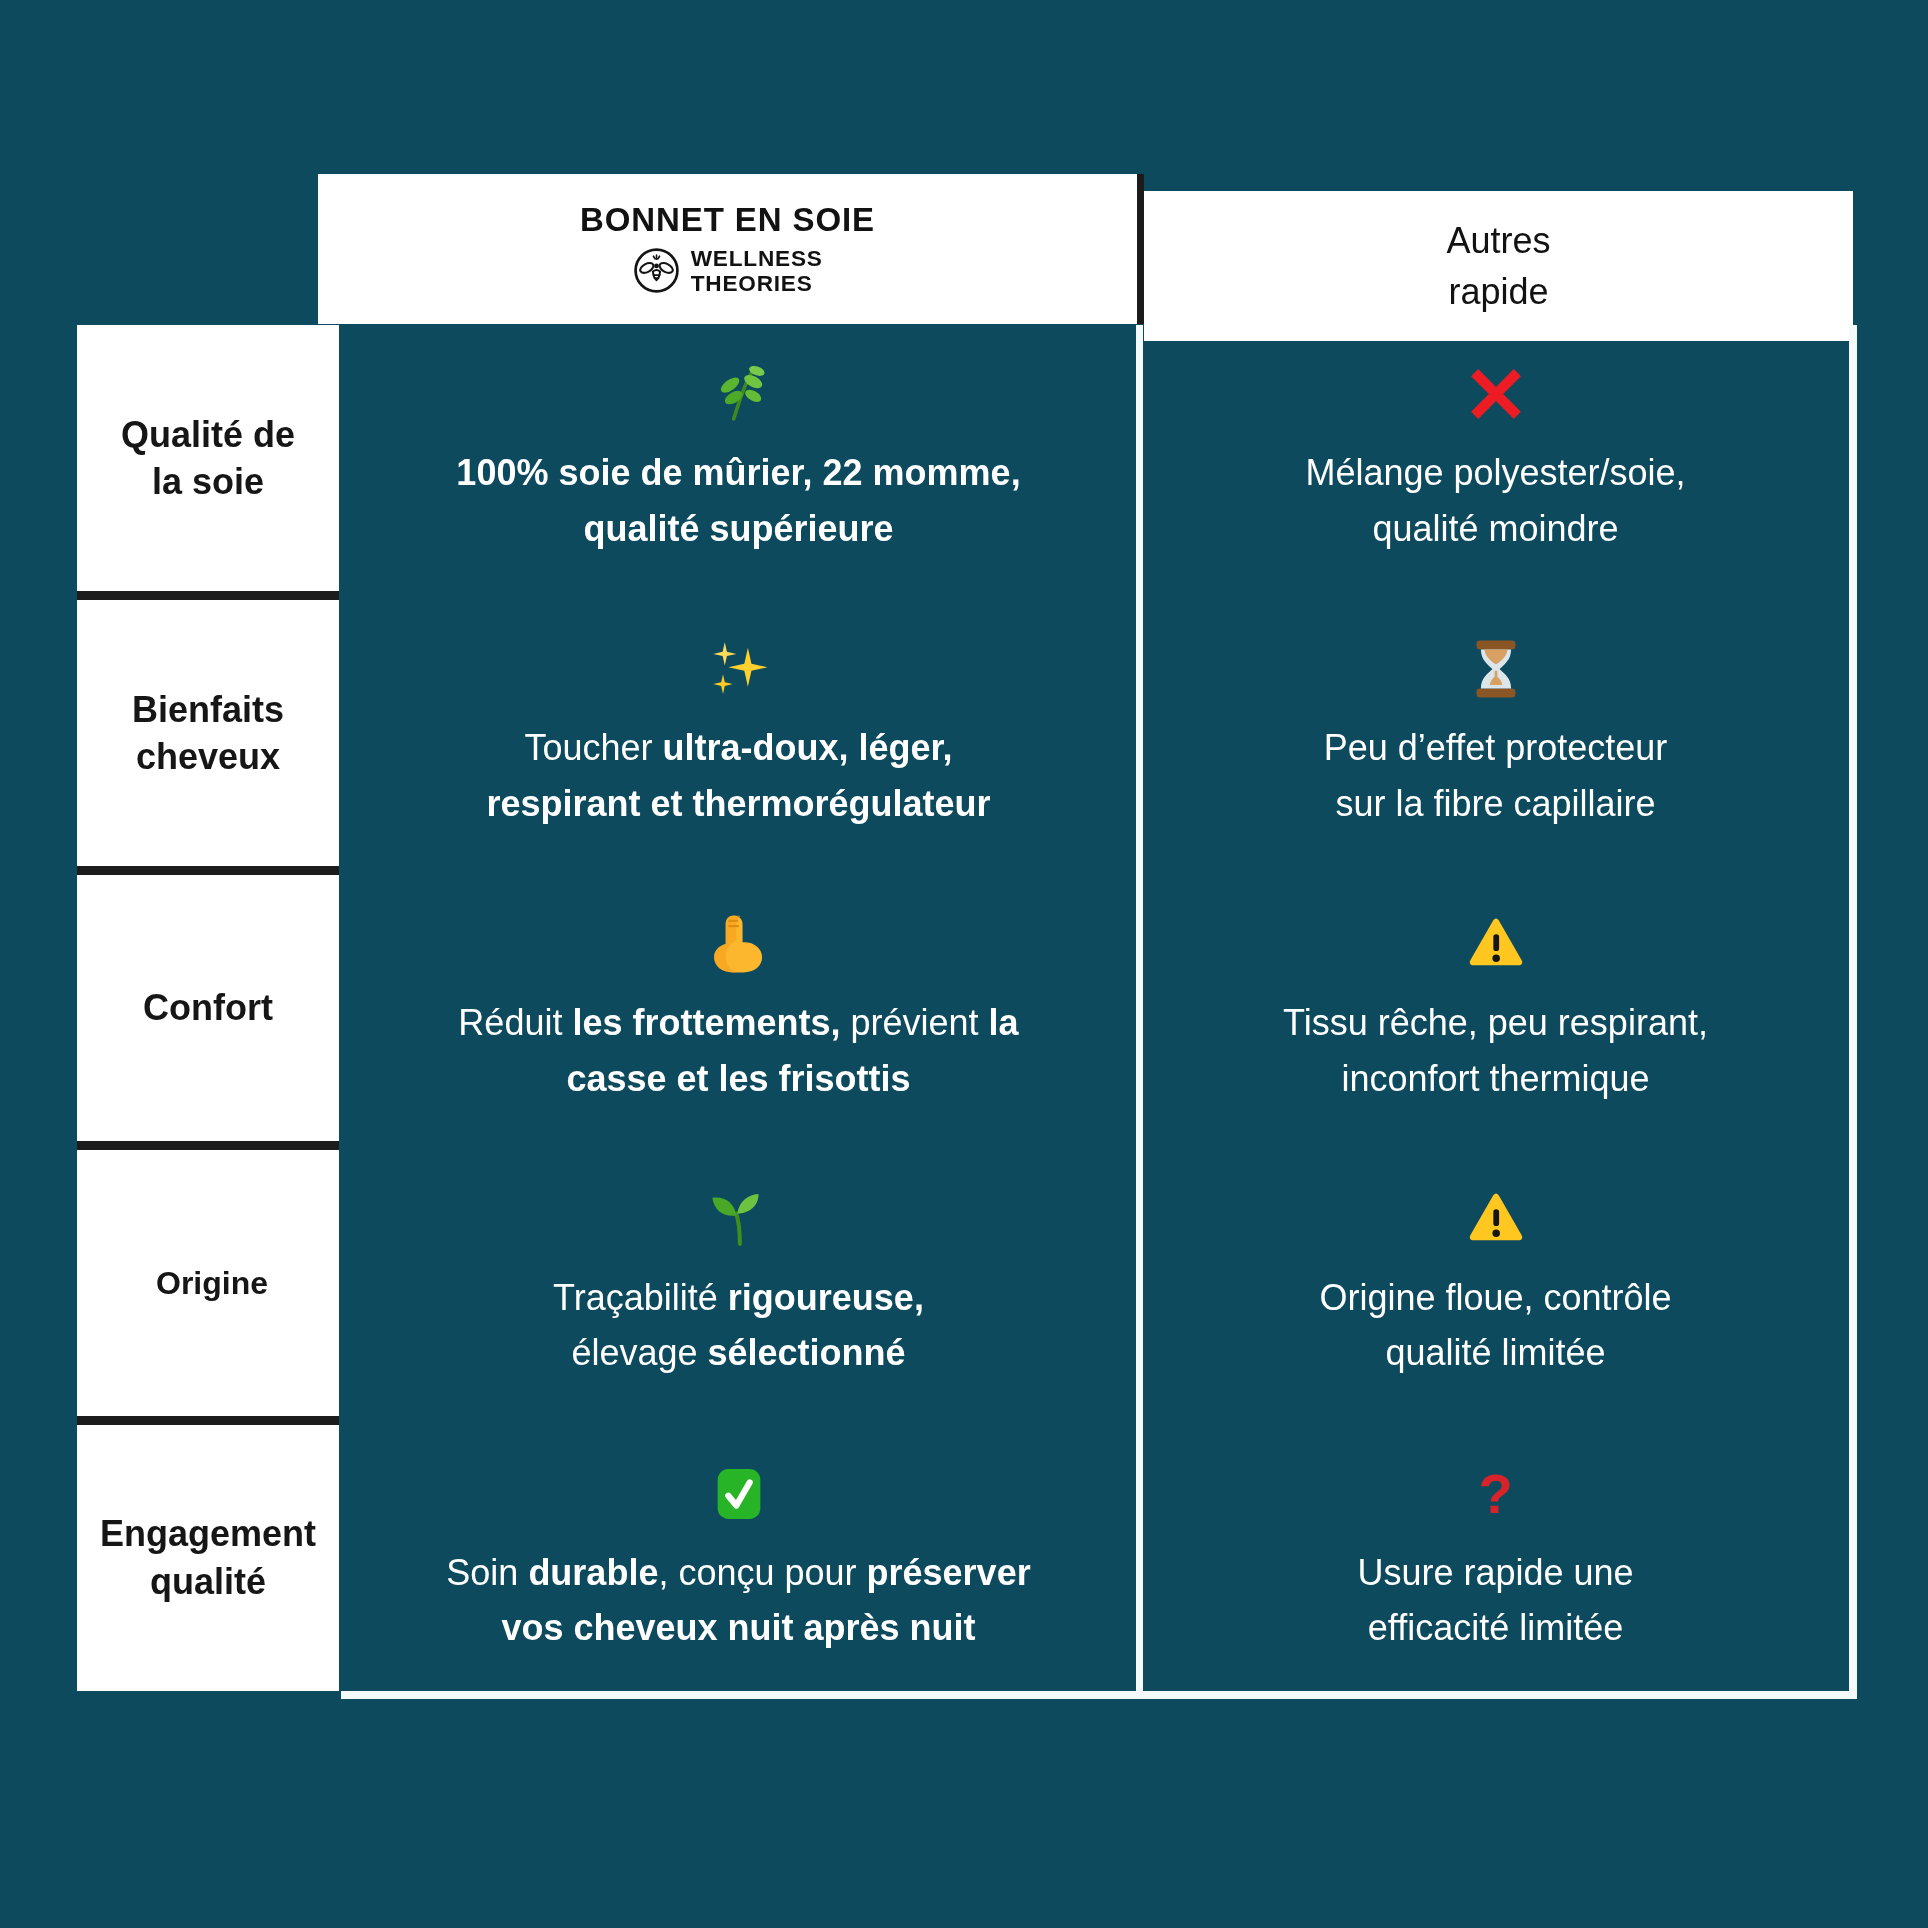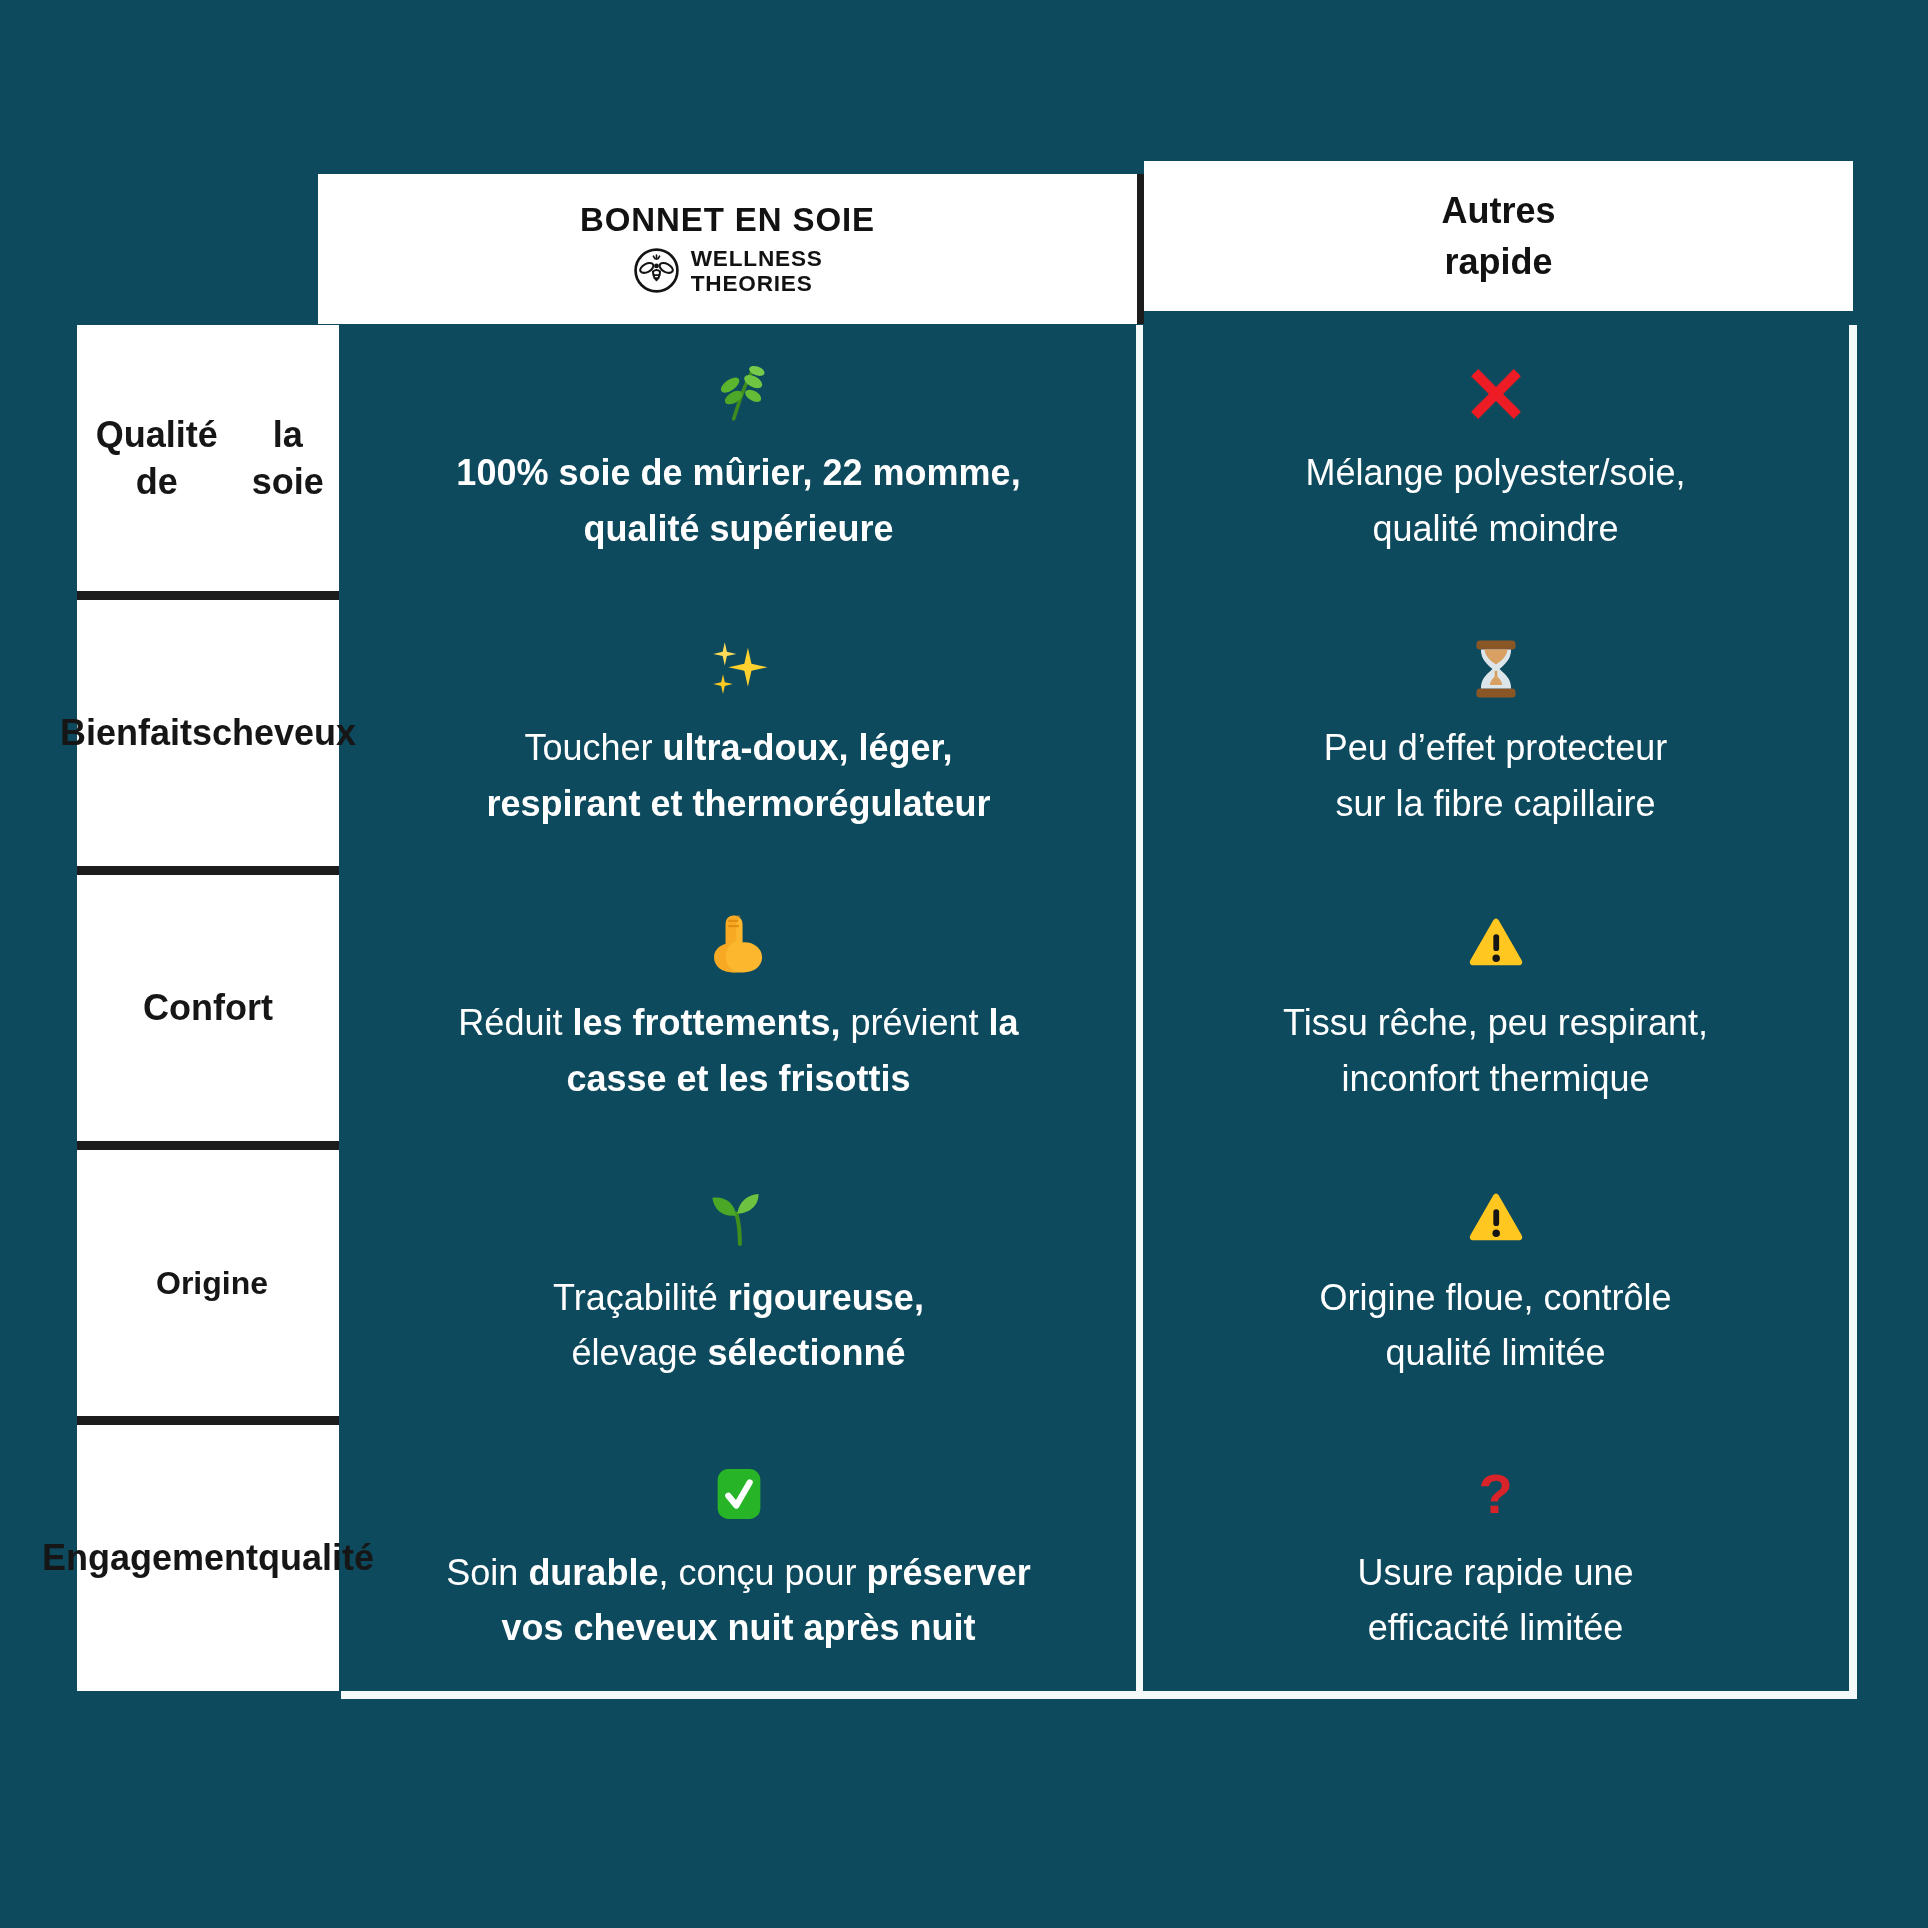--- a/index.html
+++ b/index.html
@@ -14,28 +14,28 @@
   
   .hdr{position:absolute;background:#ffffff;color:#121212;
        display:flex;flex-direction:column;align-items:center;justify-content:center;text-align:center;}
   .hdr-left{left:318px;top:174px;width:819px;height:150px;gap:6.6px;}
   .hdr-title{font-size:33px;font-weight:800;letter-spacing:0.9px;}
   .brand-row{display:flex;align-items:flex-start;justify-content:center;gap:9.4px;}
   .bee svg{width:49px;height:49px;display:block;}
   .brand-lines{display:flex;flex-direction:column;align-items:flex-start;
                font-size:22.6px;font-weight:800;letter-spacing:0.8px;line-height:1.12;}
   .hdr-divider{position:absolute;left:1137px;top:174px;width:6.6px;height:150px;background:#1c1c1c;}
-  .hdr-right{left:1144px;top:161px;width:709px;height:150px;
-             font-size:36px;font-weight:700;line-height:1.42;}
+  .hdr-right{left:1144px;top:191px;width:709px;height:150px;
+             font-size:36px;font-weight:400;line-height:1.42;}
 
   
   .labels{position:absolute;left:77px;top:325px;width:262px;height:1366px;
           background:#1c1c1c;display:flex;flex-direction:column;gap:8.5px;}
   .label-box{flex:1;background:#ffffff;color:#161616;
-             display:flex;flex-direction:row;align-items:center;justify-content:center;
+             display:flex;flex-direction:column;align-items:center;justify-content:center;
              font-size:36px;font-weight:700;line-height:1.32;text-align:center;}
   .label-box.small{font-size:32px;padding-left:8px;}
 
   
   .col{position:absolute;top:325px;height:1366px;display:flex;flex-direction:column;gap:8.5px;}
   .col-product{left:341px;width:795px;}
   .col-others{left:1142px;width:707px;}
   .cell{flex:1;display:flex;flex-direction:column;align-items:center;justify-content:center;
         text-align:center;color:#ffffff;}
   .cell-icon{height:68px;margin-bottom:17px;display:flex;align-items:center;justify-content:center;}

